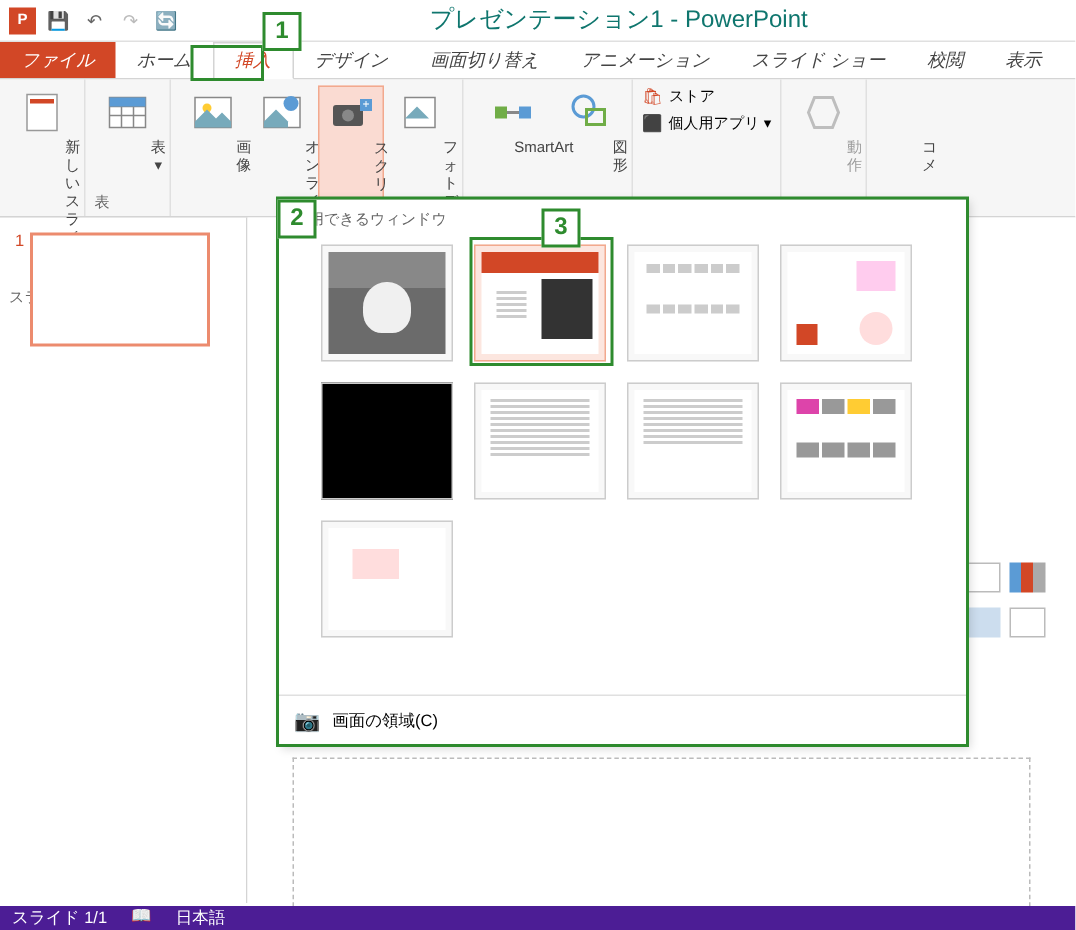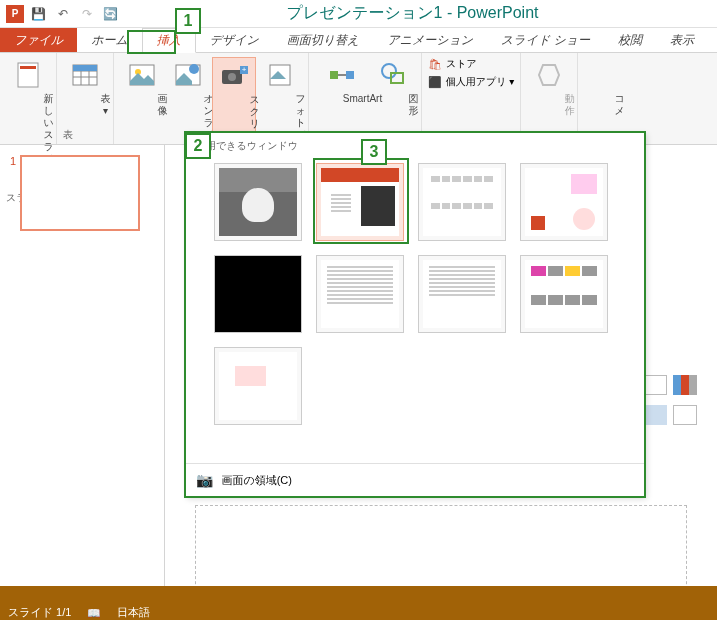--- a/index.html
+++ b/index.html
@@ -35,21 +35,21 @@
 .thumb .slide { width: 120px; height: 76px; border: 2px solid #ec8b6e; background: #fff; }
 .canvas { flex: 1; background: #fff; position: relative; }
 
 .dropdown { position: absolute; top: 132px; left: 185px; width: 460px; height: 365px; background: #fff; border: 1px solid #c0c0c0; box-shadow: 2px 2px 6px rgba(0,0,0,.15); z-index: 30; font-size: 11px; }
 .dropdown .hdr { padding: 6px 10px; color: #666; font-size: 10px; }
 .dropdown .thumbs-grid { padding: 4px 18px 4px 28px; display: flex; flex-wrap: wrap; gap: 14px 14px; }
 .dropdown .win { width: 88px; height: 78px; background: #f8f8f8; border: 1px solid #ccc; position: relative; }
 .dropdown .win.hot { background: #fce6df; border: 1px solid #f2a98e; }
 .dropdown .footer { position: absolute; bottom: 0; left: 0; right: 0; border-top: 1px solid #e0e0e0; padding: 8px 10px; display: flex; align-items: center; gap: 8px; }
 
-.statusbar { position: absolute; bottom: 0; left: 0; right: 0; height: 34px; background: #a16207; color: #fff; font-size: 11px; display: flex; align-items: flex-end; padding: 0 8px; gap: 16px; }
+.statusbar { position: absolute; bottom: 0; left: 0; right: 0; height: 16px; background: #4c1d95; color: #fff; font-size: 11px; display: flex; align-items: flex-start; padding: 0 8px; gap: 16px; }
 
 .mini-content { position: absolute; inset: 4px; background: #fff; }
 .moomin { background: linear-gradient(#888 0 35%, #6b6b6b 35% 100%); }
 .moomin::after { content:""; position:absolute; left:30%; top:30%; width:40%; height:50%; background:#f0f0f0; border-radius:50% 50% 40% 40%; }
 .orange-win .mini-content { background:#fff; }
 .orange-win .bar { position:absolute; top:0; left:0; right:0; height:14px; background:#d24726; }
 .orange-win .pic { position:absolute; top:18px; right:4px; width:34px; height:40px; background:#333; }
 .dots { position:absolute; inset:8px; display:grid; grid-template-columns:repeat(6,1fr); gap:2px; }
 .dots i { background:#ccc; height:6px; }
 .text-lines { position:absolute; inset:6px; display:flex; flex-direction:column; gap:2px; }

